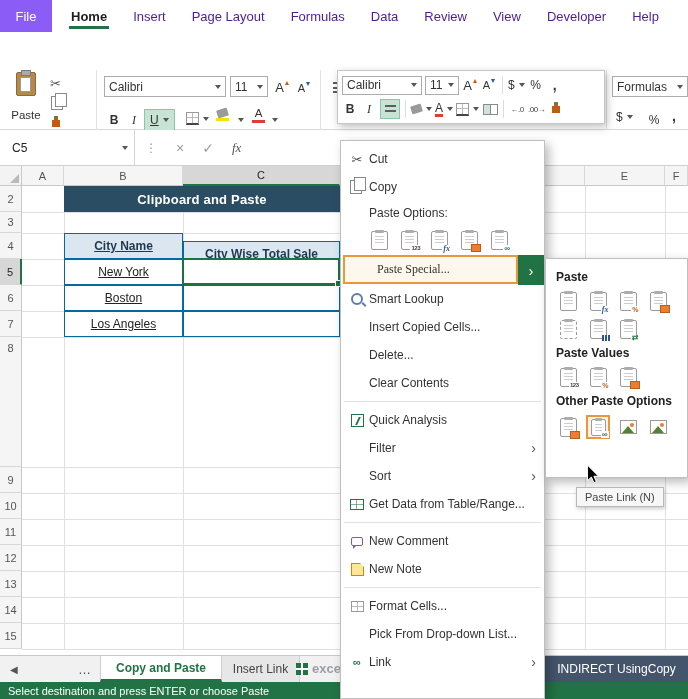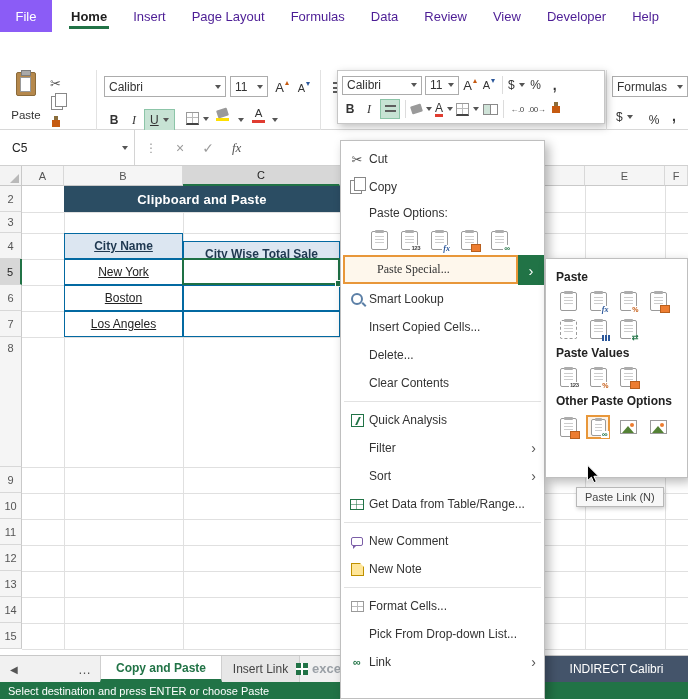--- a/index.html
+++ b/index.html
@@ -396,21 +396,21 @@
 
   <div class="tstrip">
     <span class="tnav" style="left:10px;">◀</span>
     <span class="tnav" style="left:78px;font-size:13px;">…</span>
     <div class="stab active" style="left:100px;width:122px;">Copy and Paste</div>
     <div class="stab plain" style="left:222px;width:78px;">Insert Link</div>
     <div class="wmark">
       <span class="logo"></span>
       <span class="wtxt">exceldemy</span>
     </div>
-    <div class="stab dark" style="left:545px;width:143px;">INDIRECT Calibri</div>
+    <div class="stab dark" style="left:545px;width:143px;">INDIRECT UsingCopy</div>
   </div>
 
   <div class="sbar">
     <span>Select destination and press ENTER or choose Paste</span>
   </div>
 
   <div class="mtb">
     <div class="mtb-row">
       <div class="combo" style="width:80px;">
         <span class="sp">Calibri</span>

